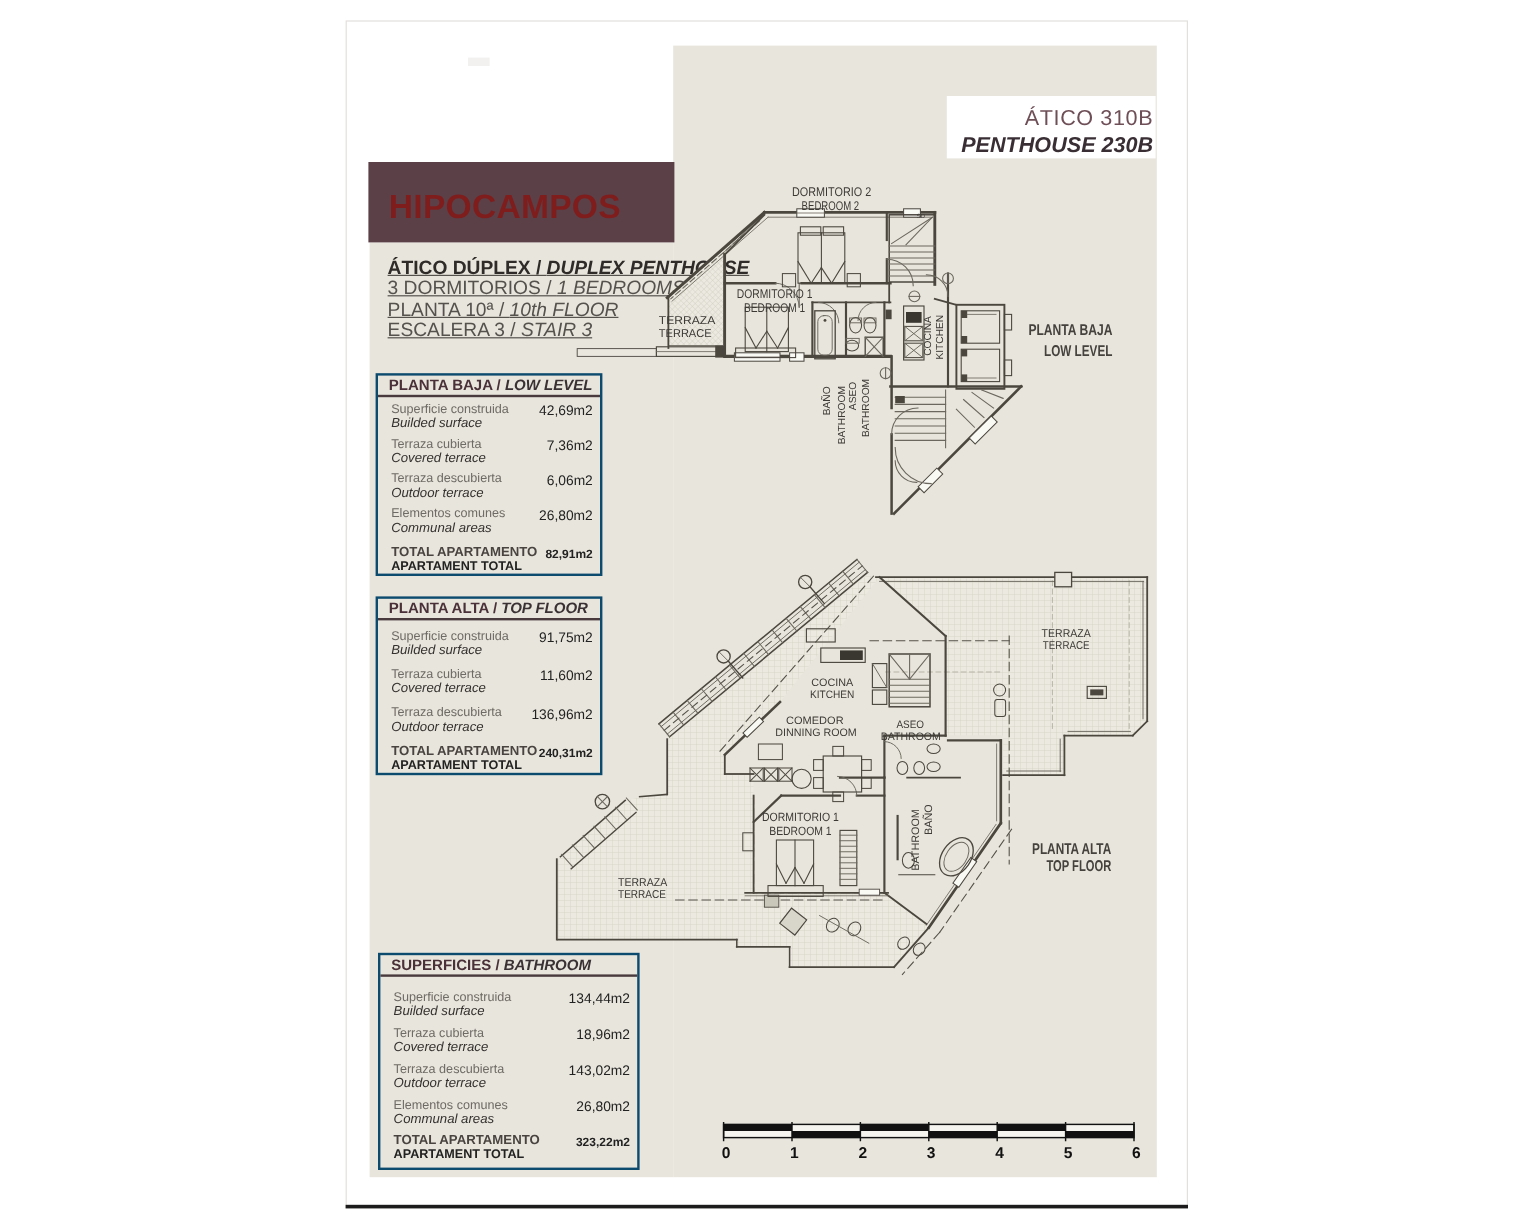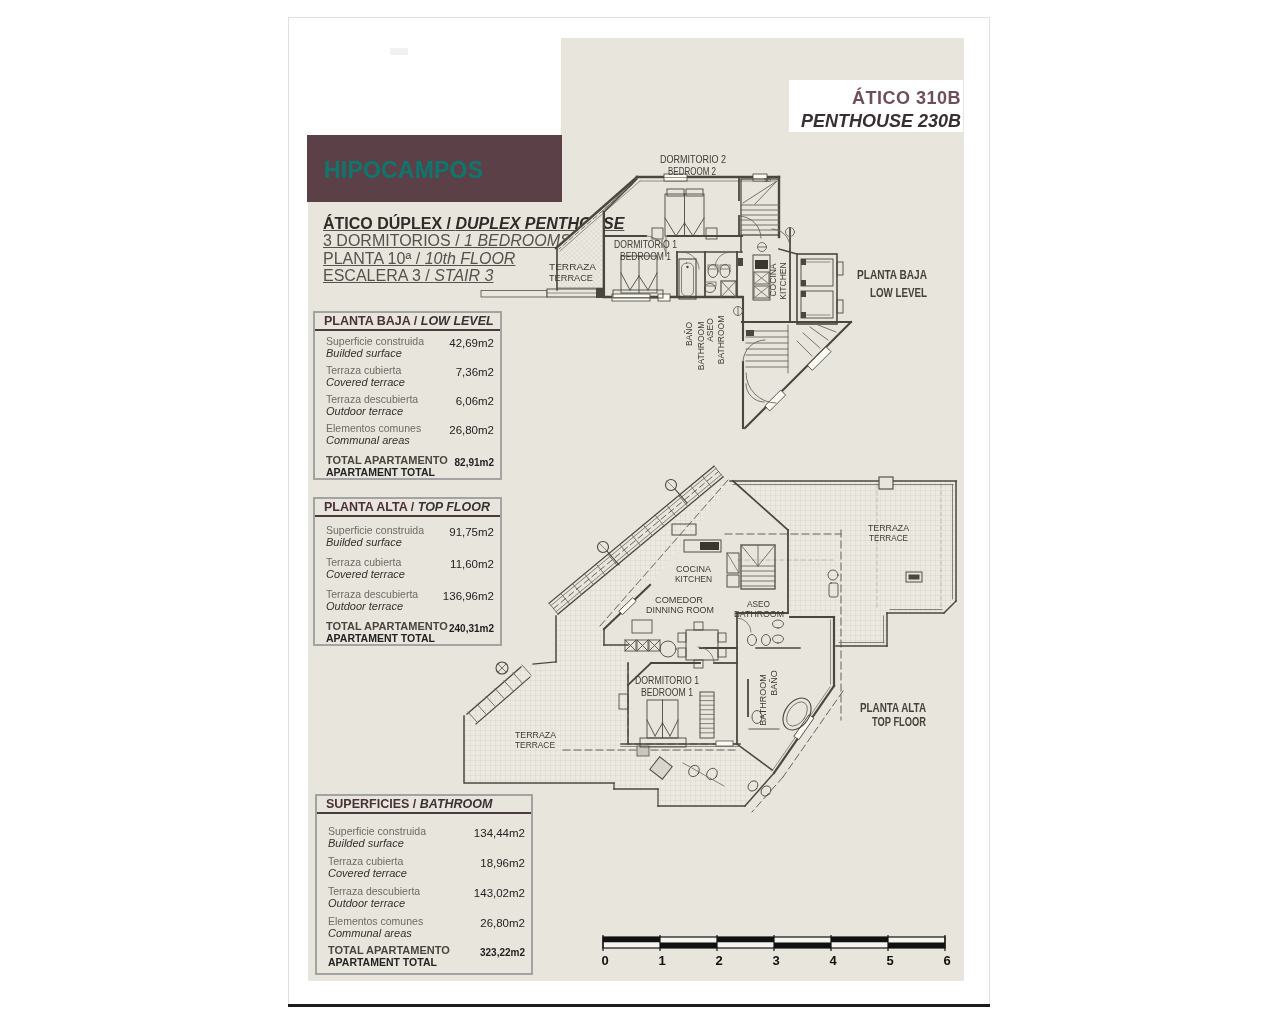--- a/index.html
+++ b/index.html
@@ -3,30 +3,30 @@
 <meta charset="utf-8">
 <style>
 html,body{margin:0;padding:0;background:#fff;width:1280px;height:1024px;overflow:hidden;}
 body{font-family:"Liberation Sans",sans-serif;position:relative;}
 .abs{position:absolute;}
 #pageborder{left:288px;top:17px;width:700px;height:988px;border:1px solid #e2e0dc;background:#fff;}
 #blackline{left:288px;top:1004px;width:702px;height:3px;background:#1c1c1c;}
 #beigeR{left:561px;top:38px;width:403px;height:943px;background:#e8e5dc;}
 #beigeL{left:308px;top:202px;width:253px;height:779px;background:#e8e5dc;}
 #maroonbox{left:307px;top:135px;width:255px;height:67px;background:#5b4048;}
-#hiptitle{left:324px;top:157px;width:239px;color:#0f766e;font-weight:bold;font-size:23px;letter-spacing:0.2px;}
+#hiptitle{left:324px;top:157px;width:239px;color:#7f1d1d;font-weight:bold;font-size:28px;letter-spacing:0.2px;}
 #aticobox{left:789px;top:80px;width:174px;height:52px;background:#fff;}
 .rightal{text-align:right;}
 #headR{left:721px;top:88px;width:240px;}
-#headR .l1{font-weight:bold;font-size:18px;color:#6e4e57;letter-spacing:0.5px;text-align:right;}
+#headR .l1{font-weight:normal;font-size:18px;color:#6e4e57;letter-spacing:0.5px;text-align:right;}
 #headR .l2{font-weight:bold;font-style:italic;font-size:18px;color:#392e34;margin-top:2px;}
 #info{left:323px;top:215px;width:260px;font-size:16px;color:#55524e;line-height:17.3px;white-space:nowrap;text-decoration:underline;}
 #info b{color:#2e2b29;}
 #info .it{font-style:italic;}
-.tbl{background:transparent;border:2px solid #a3a3a3;color:#3a3734;}
+.tbl{background:transparent;border:2px solid #0c4a6e;color:#3a3734;}
 .tbl .hdr{font-weight:bold;font-size:12.5px;color:#4a3038;padding:2px 0 1px 9px;line-height:13px;border-bottom:2px solid #493a3e;white-space:nowrap;}
 .tbl .hdr .it{font-style:italic;color:#393134;}
 .row{padding:0 22px 0 11px;white-space:nowrap;position:relative;}
 .es{font-size:10.5px;color:#6e6a65;line-height:12px;}
 .en{font-size:11px;font-style:italic;color:#33302e;line-height:13px;}
 .val{position:absolute;right:6px;bottom:10px;font-style:normal;font-size:11.5px;color:#222;}
 .tot .es{font-weight:bold;font-size:11px;color:#4a4440;}
 .tot .en{font-weight:bold;font-style:normal;font-size:10.5px;color:#222;}
 .tot .val{font-weight:bold;font-size:10px;}
 #tbl1{left:313px;top:311px;width:185px;height:165px;}

